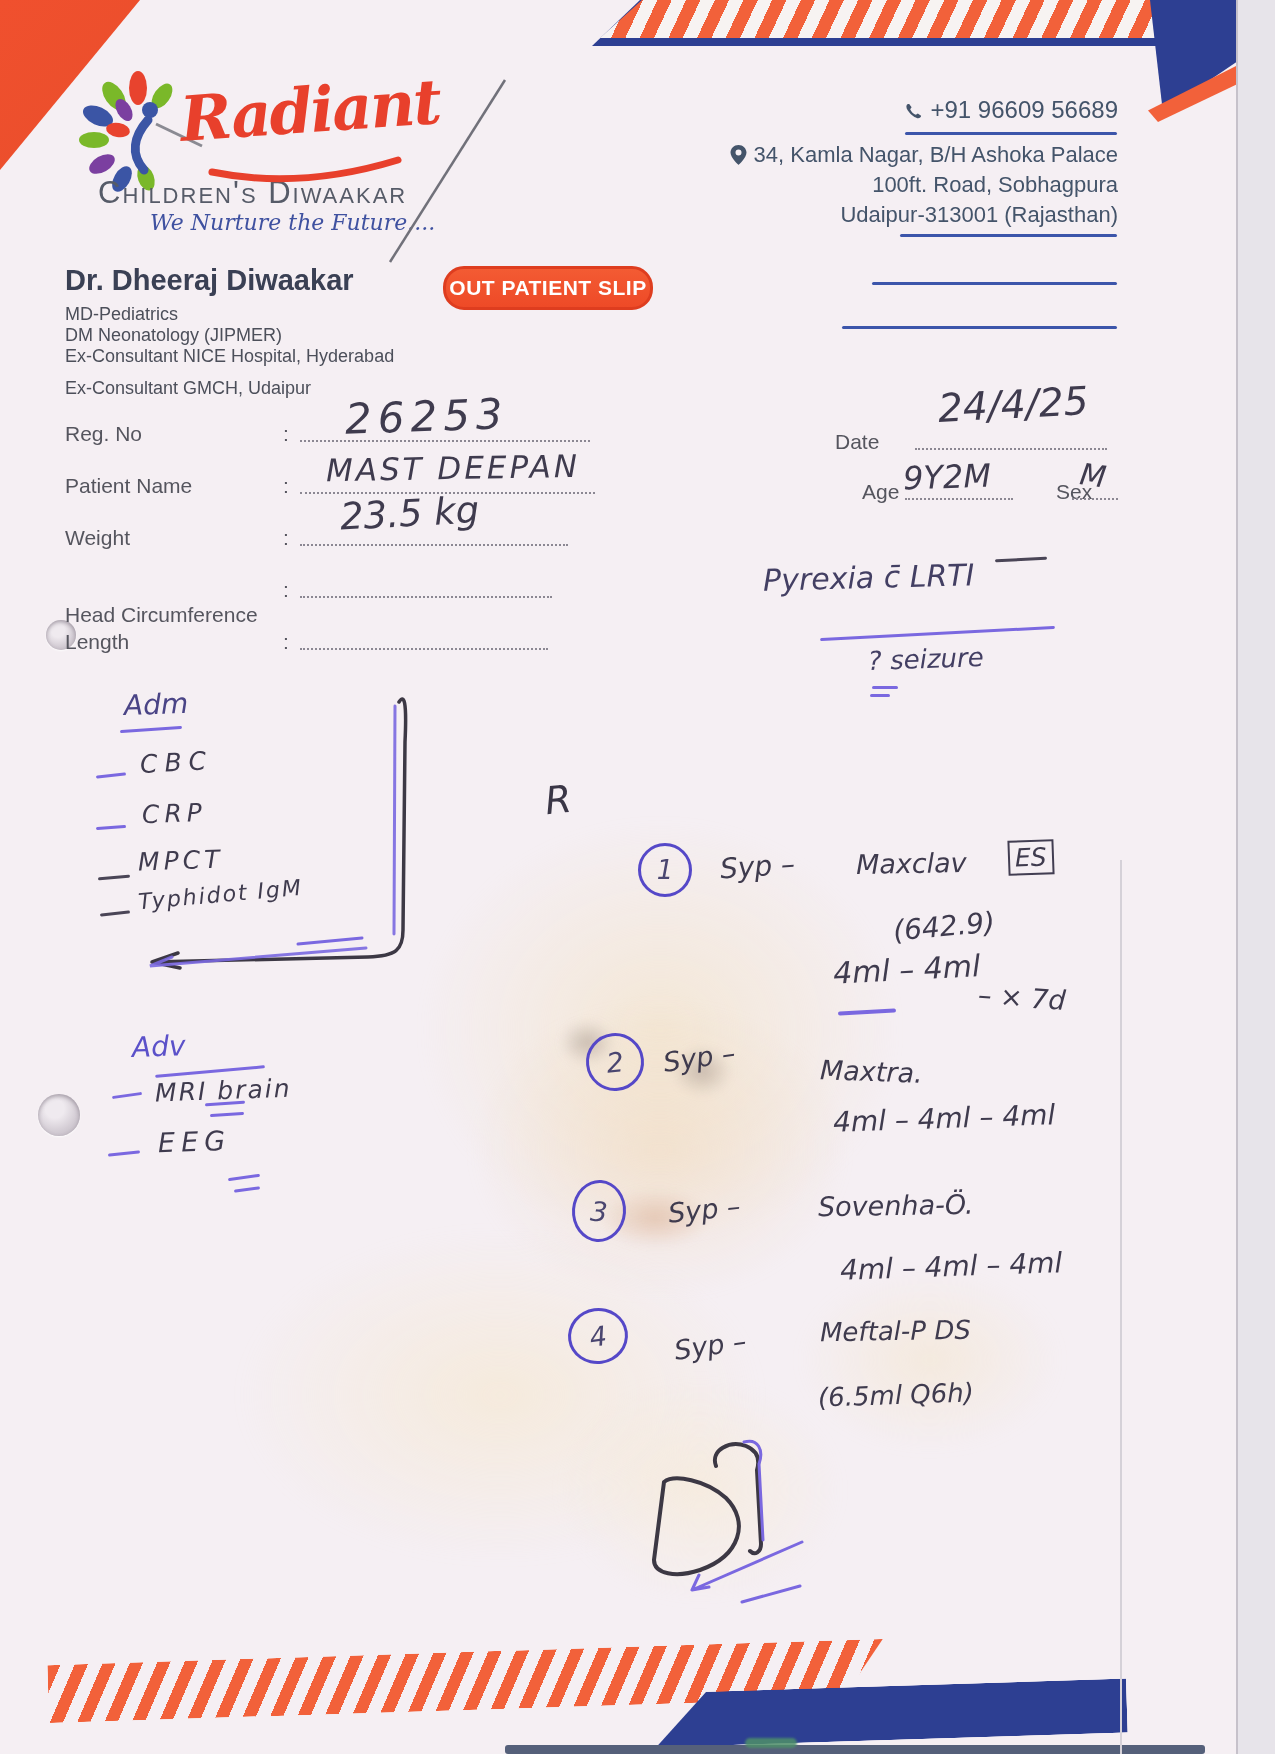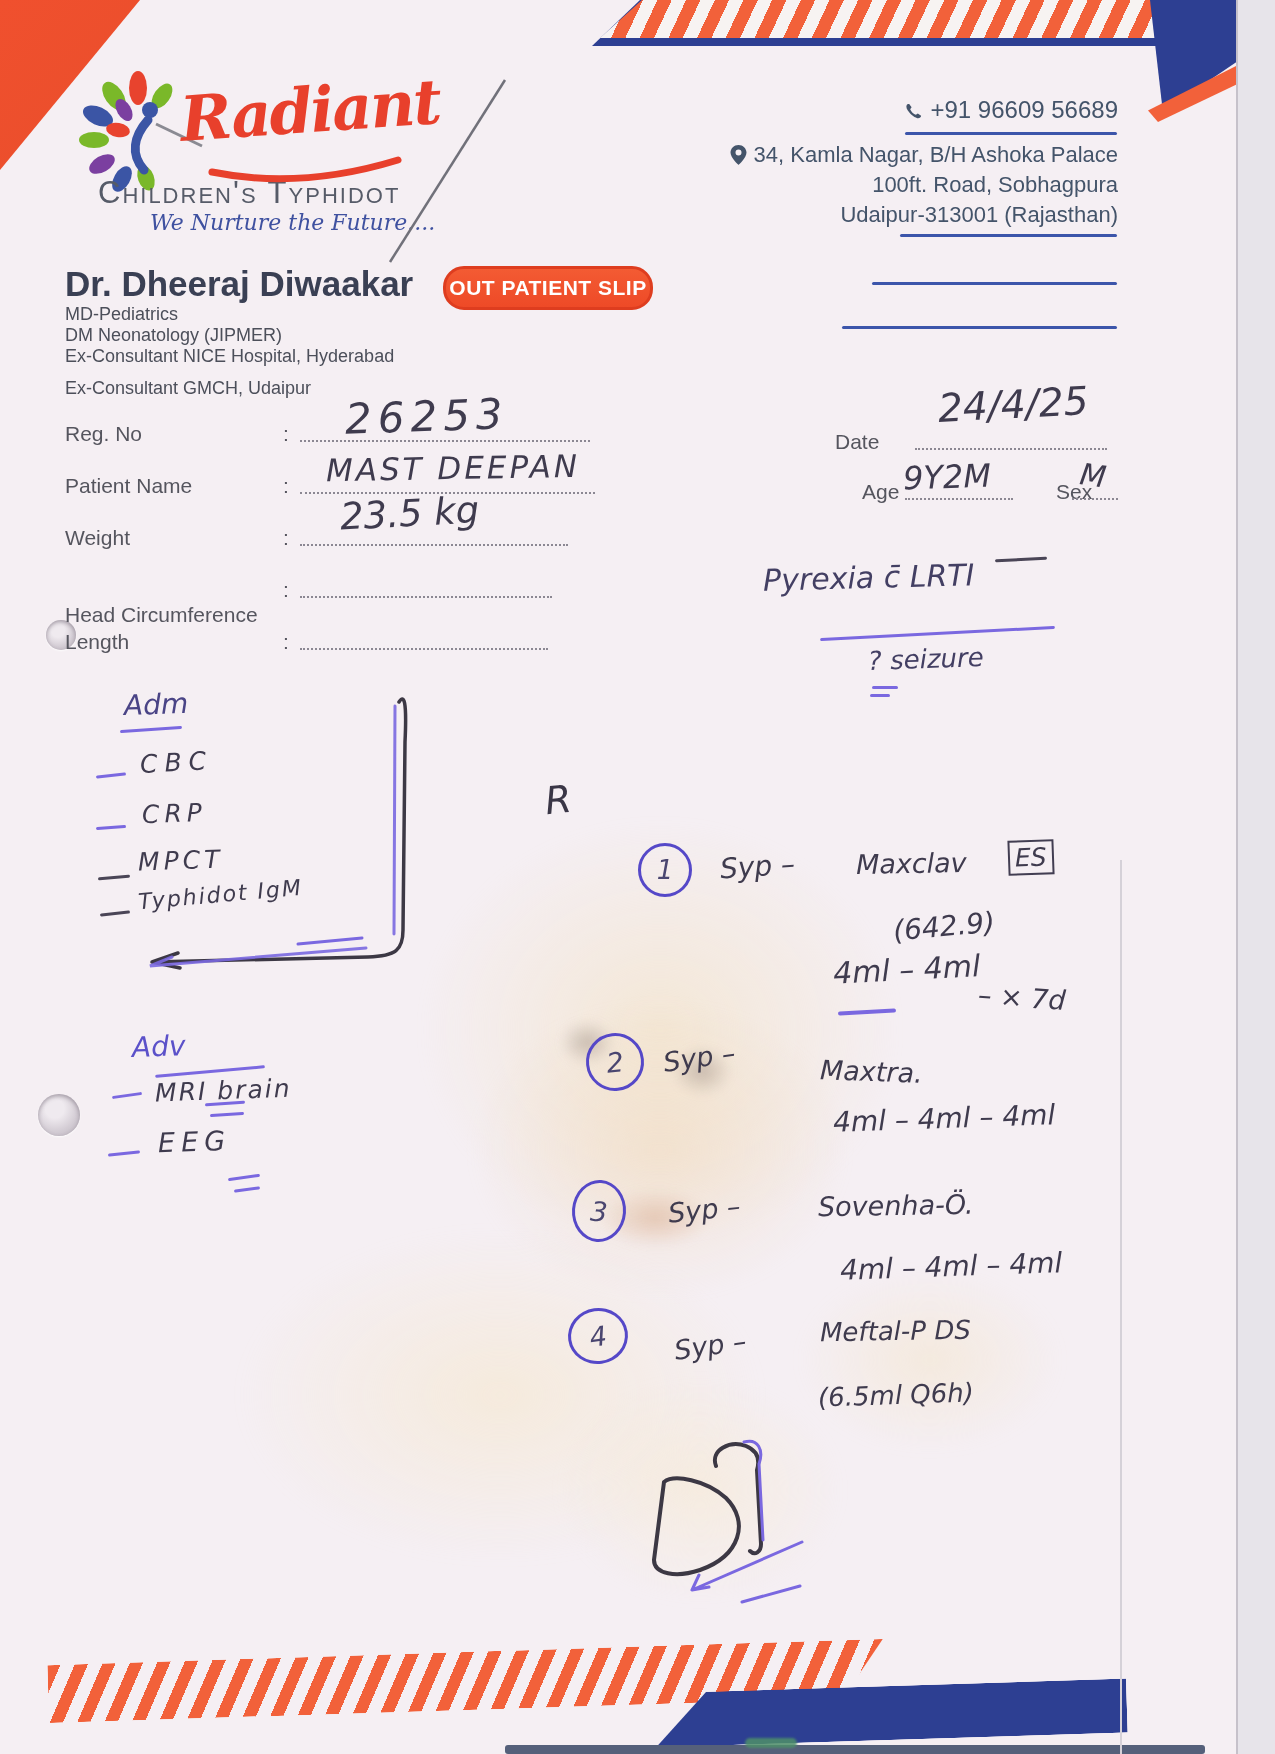--- a/index.html
+++ b/index.html
@@ -66,21 +66,21 @@
     color:#44546a;white-space:nowrap;}
   .c-phone{top:96px;font-size:24px;}
   .c-a1{top:142px;}  .c-a2{top:172px;}  .c-a3{top:202px;}
   .c-em{top:246px;}  .c-web{top:292px;}
   .ic{display:inline-block;vertical-align:-3px;margin-right:7px;}
   .ul{position:absolute;height:3px;background:#3c55aa;border-radius:2px;}
   .u1{left:905px;top:132px;width:212px;}
   .u2{left:900px;top:234px;width:217px;}
   .u3{left:872px;top:282px;width:245px;}
   .u4{left:842px;top:326px;width:275px;}
-  .doc-name{position:absolute;left:65px;top:264px;font-size:35px;font-weight:bold;color:#3a4054;}
+  .doc-name{position:absolute;left:65px;top:264px;font-size:29px;font-weight:bold;color:#3a4054;}
   .cred{position:absolute;left:65px;font-size:18px;color:#4c4f5a;}
   .cr1{top:304px;} .cr2{top:325px;} .cr3{top:346px;} .cr4{top:378px;}
   .badge{position:absolute;left:443px;top:266px;width:204px;height:38px;
     background:linear-gradient(#f35b33,#ee4a27);border:3px solid #de3d1f;border-radius:21px;
     color:#fff;font-weight:bold;font-size:21px;text-align:center;line-height:38px;letter-spacing:.5px;}
   
   .lbl{position:absolute;font-size:21px;color:#55555e;white-space:nowrap;}
   .colon{position:absolute;left:283px;font-size:21px;color:#55555e;}
   .dots{position:absolute;height:16px;border-bottom:2.5px dotted #8b8792;}
   .hw{position:absolute;font-family:"DejaVu Sans",sans-serif;font-style:italic;
@@ -171,21 +171,21 @@
       <ellipse cx="90" cy="30" rx="8" ry="14" fill="#7ab829" transform="rotate(35 90 30)"></ellipse>
       <ellipse cx="74" cy="112" rx="8" ry="13" fill="#7ab829" transform="rotate(160 74 112)"></ellipse>
       <ellipse cx="46" cy="64" rx="7" ry="12" fill="#e8432e" transform="rotate(-80 46 64)"></ellipse>
       <ellipse cx="52" cy="44" rx="7" ry="12" fill="#7b3fa0" transform="rotate(-30 52 44)"></ellipse>
       <circle cx="78" cy="44" r="8" fill="#3b55a5"></circle>
       <path d="M 76 54 C 62 70 58 88 72 104" stroke="#3b55a5" stroke-width="9" fill="none" stroke-linecap="round"></path>
       <path d="M 84 58 L 130 80" stroke="#8a8a92" stroke-width="3" fill="none"></path>
     </g>
   </svg>
   <div class="brand">Radiant</div>
-  <div class="brand-sub">Children's Typhidot</div>
+  <div class="brand-sub">Children's Diwaakar</div>
   <div class="tagline">We Nurture the Future....</div>
 
   <div class="cline c-phone"><svg class="ic" width="19" height="19" viewBox="0 0 20 20">
         <path d="M4 2 C2 3 2 6 4 9 C6 12 10 16 14 17 C16 17.5 18 16 18 14.5 L14.5 12 L12.5 13.5 C10 12.5 7.5 10 6.5 7.5 L8 5.5 L5.5 2 Z" fill="#44546a"></path>
       </svg><span>+91 96609 56689</span></div>
   <div class="ul u1"></div>
   <div class="cline c-a1"><svg class="ic" width="17" height="20" viewBox="0 0 16 20">
         <path d="M8 0 C3.6 0 0 3.4 0 7.6 C0 13 8 20 8 20 C8 20 16 13 16 7.6 C16 3.4 12.4 0 8 0 Z M8 10.5 A3 3 0 1 1 8 4.5 A3 3 0 0 1 8 10.5 Z" fill="#44546a"></path>
       </svg><span>34, Kamla Nagar, B/H Ashoka Palace</span></div>
   <div class="cline c-a2"><span>100ft. Road, Sobhagpura</span></div>

